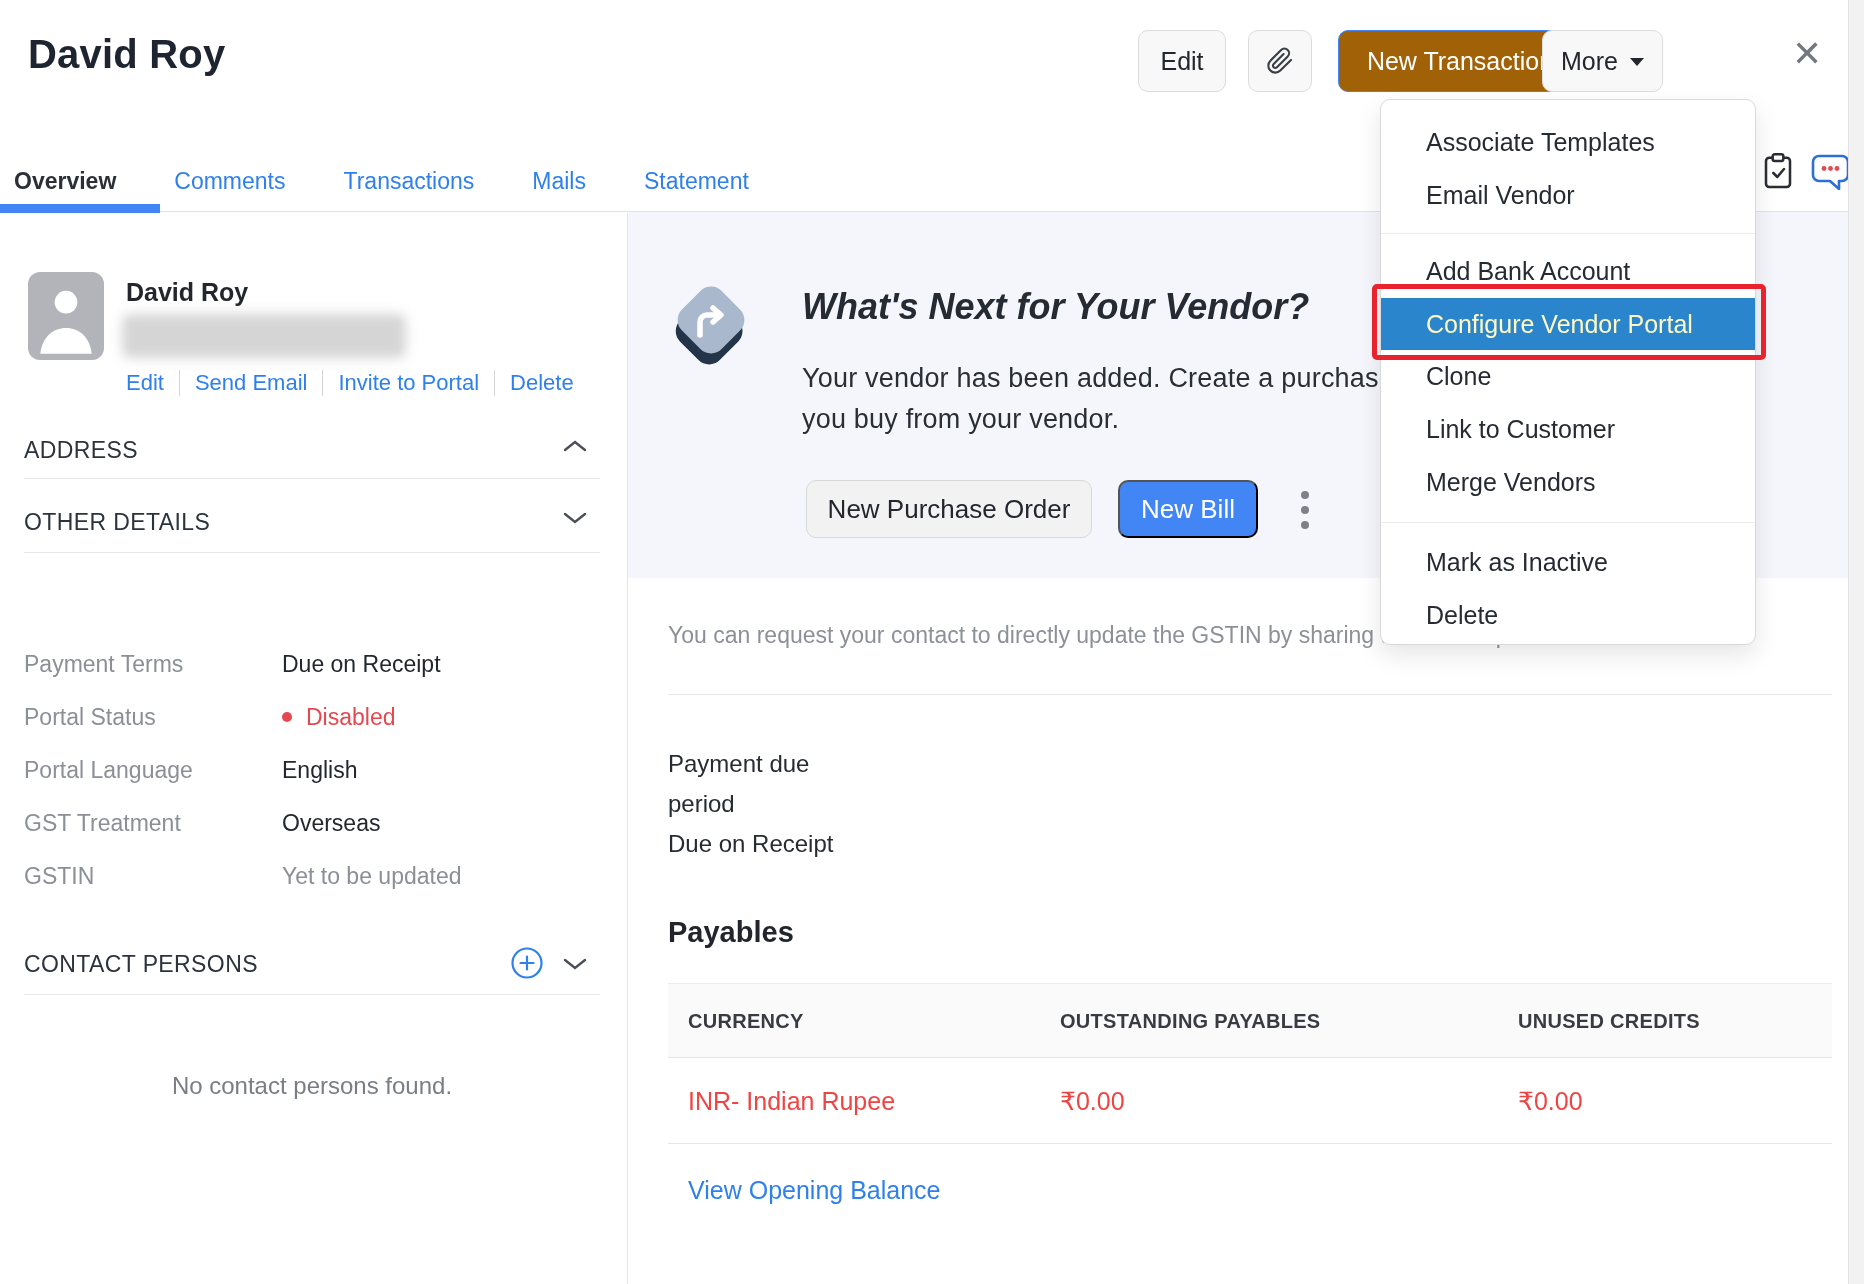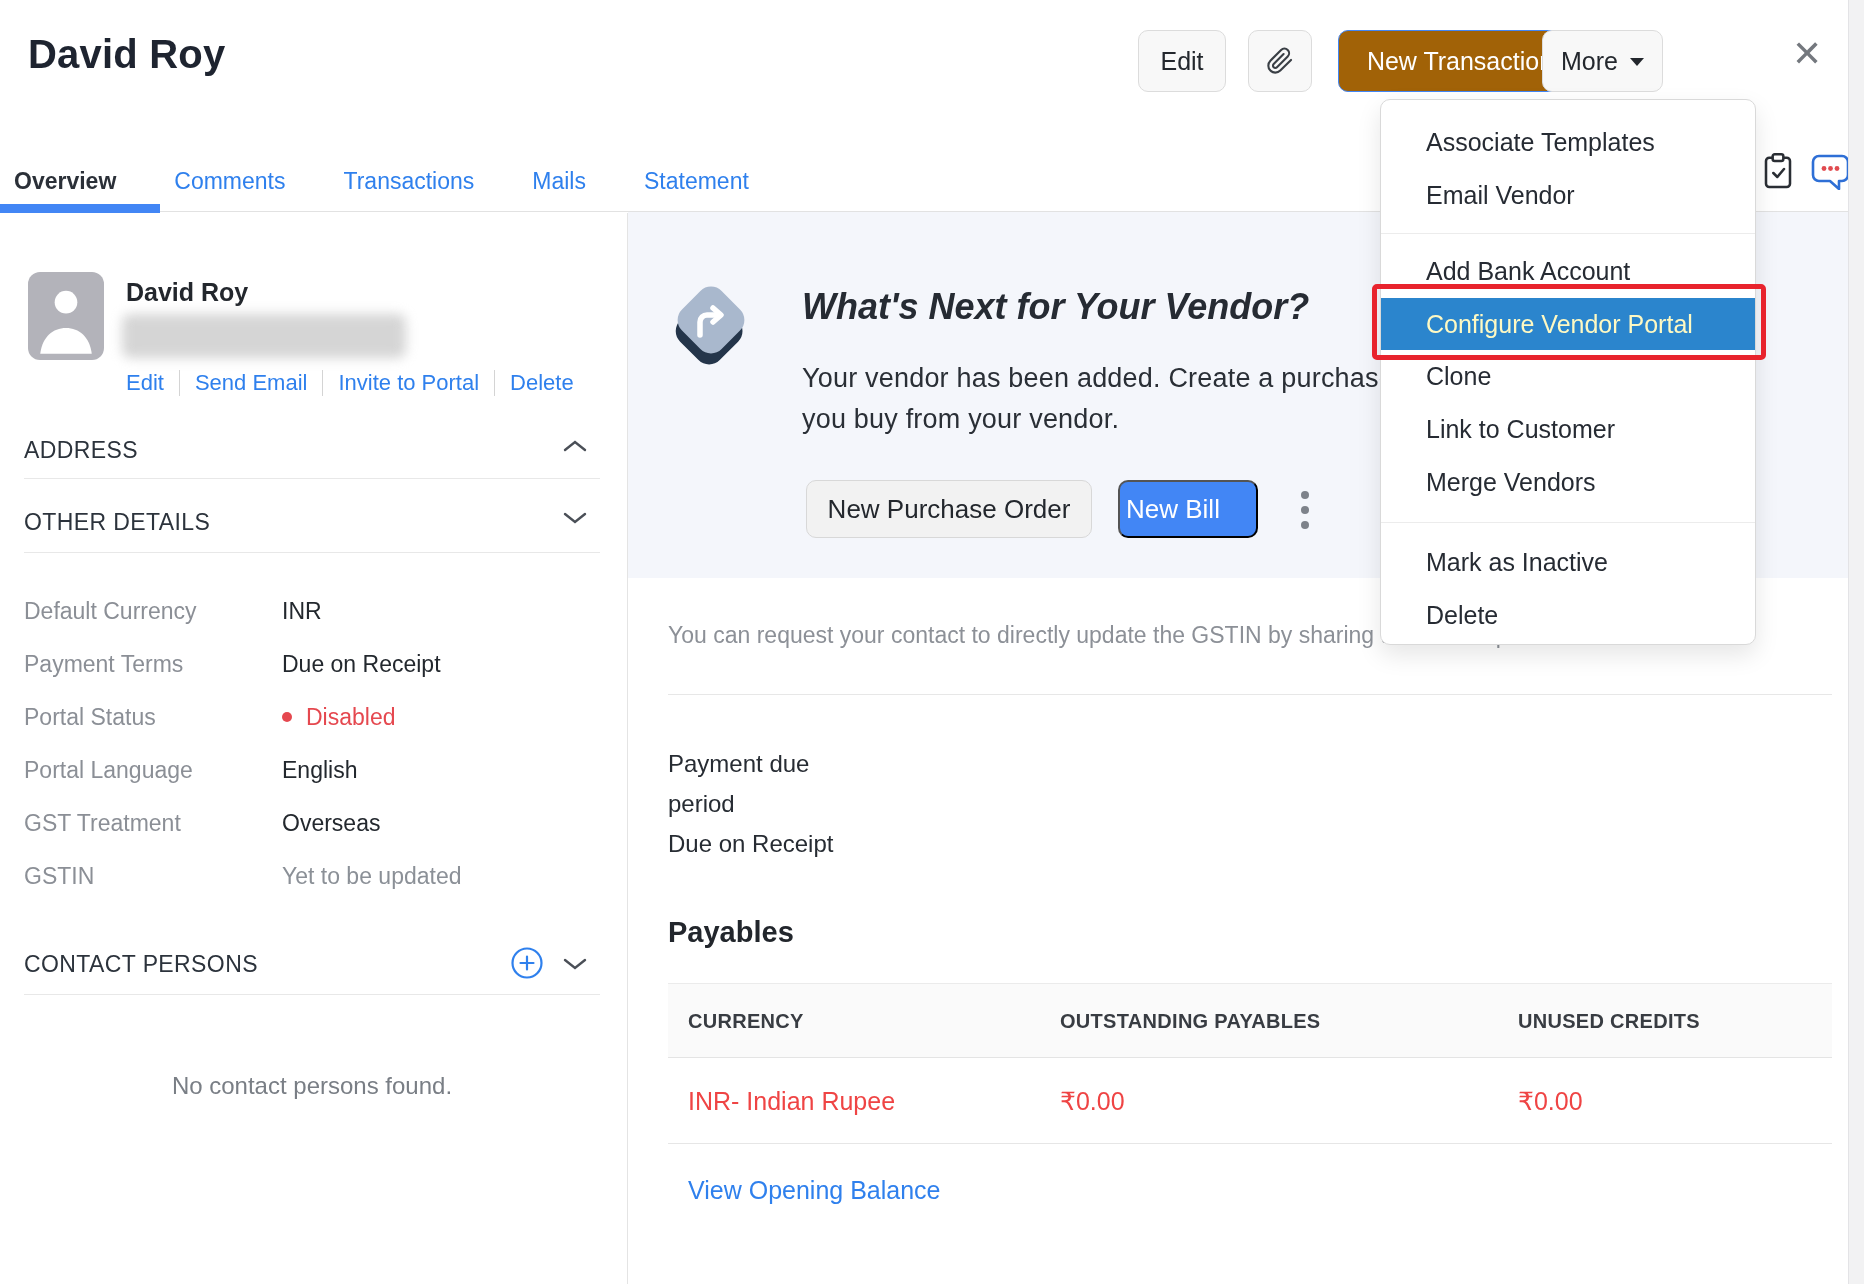--- a/index.html
+++ b/index.html
@@ -43,21 +43,21 @@
   .red-dot{width:10px;height:10px;border-radius:50%;background:#e5484f;margin-right:14px;flex:none;}
   .empty-contacts{position:absolute;left:24px;top:1072px;width:576px;text-align:center;font-size:24px;color:#797e85;}
 
   
   .banner{position:absolute;left:628px;top:212px;width:1220px;height:366px;background:#f4f6fb;overflow:hidden;}
   .banner-title{position:absolute;left:802px;top:286px;font-size:36px;font-weight:bold;font-style:italic;color:#262b33;}
   .banner-text{position:absolute;left:802px;top:358px;font-size:27px;line-height:41px;color:#2a2f36;letter-spacing:.2px;}
   .npo-btn{position:absolute;left:806px;top:480px;width:286px;height:58px;border-radius:10px;background:#f2f2f2;border:1px solid #d8d8d8;
            display:flex;align-items:center;justify-content:center;font-size:26px;color:#23272d;cursor:pointer;}
   .nb-btn{position:absolute;left:1118px;top:480px;width:140px;height:58px;border-radius:10px;background:#4286f5;color:#fff;
-          display:flex;align-items:center;justify-content:flex-start;font-size:26px;cursor:pointer;}
+          display:flex;align-items:center;justify-content:center;font-size:26px;cursor:pointer;}
   .kebab{position:absolute;left:1292px;top:484px;width:26px;height:52px;display:flex;flex-direction:column;align-items:center;justify-content:center;gap:7px;cursor:pointer;}
   .kebab i{width:8px;height:8px;border-radius:50%;background:#7d828a;}
 
   .gstin-note{position:absolute;left:668px;top:622px;font-size:23px;color:#8c9097;white-space:nowrap;}
   .main-divider{position:absolute;left:668px;width:1164px;height:1px;background:#e7e7e7;}
   .payment-block{position:absolute;left:668px;top:744px;font-size:24px;line-height:40px;color:#272c33;}
   .payables-title{position:absolute;left:668px;top:916px;font-size:29px;font-weight:bold;color:#22262c;}
 
   .ptable{position:absolute;left:668px;top:983px;width:1164px;}
   .thead{height:75px;background:#fafafa;border-top:1px solid #ebebeb;border-bottom:1px solid #e4e4e4;position:relative;}
@@ -173,24 +173,20 @@
   <div class="section-row" style="top:504px;">
     <span class="section-label">OTHER DETAILS</span>
   </div>
   <span class="chev" style="left:562px;top:510px;">
     <svg width="26" height="16" viewBox="0 0 26 16" fill="none" stroke="#4a4f57" stroke-width="2.4" stroke-linecap="round">
         <path d="M3 4 L13 12 L23 4"></path>
       </svg>
   </span>
   <div class="side-divider" style="top:552px;"></div>
 
-  <div class="drow" style="top:585px;">
-    <span class="dlabel">Default Currency</span>
-    <span class="dvalue">INR</span>
-  </div>
   <div class="drow" style="top:638px;">
     <span class="dlabel">Payment Terms</span>
     <span class="dvalue">Due on Receipt</span>
   </div>
   <div class="drow" style="top:691px;">
     <span class="dlabel">Portal Status</span>
     <span class="dvalue red">
       <i class="red-dot"></i>
       <span>Disabled</span>
     </span>

